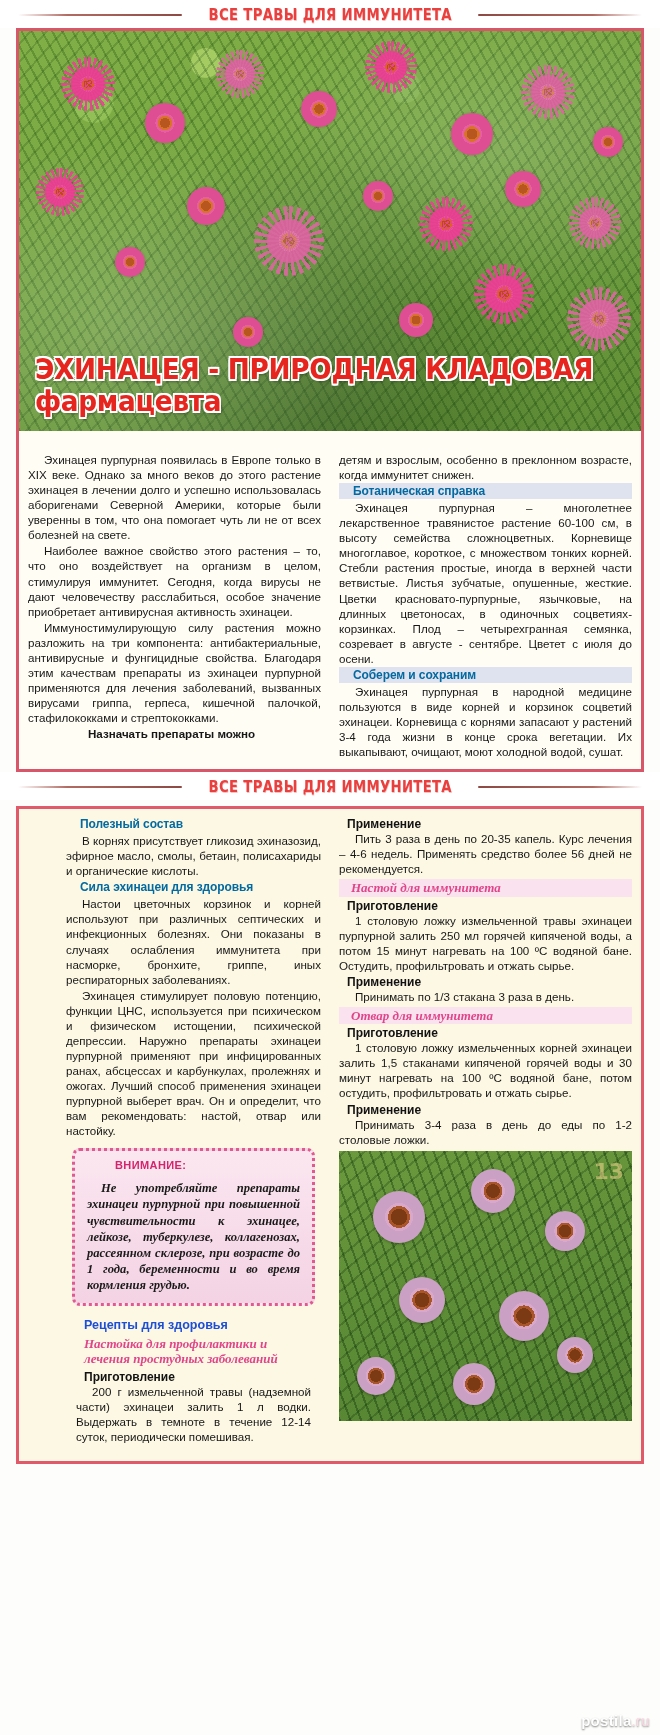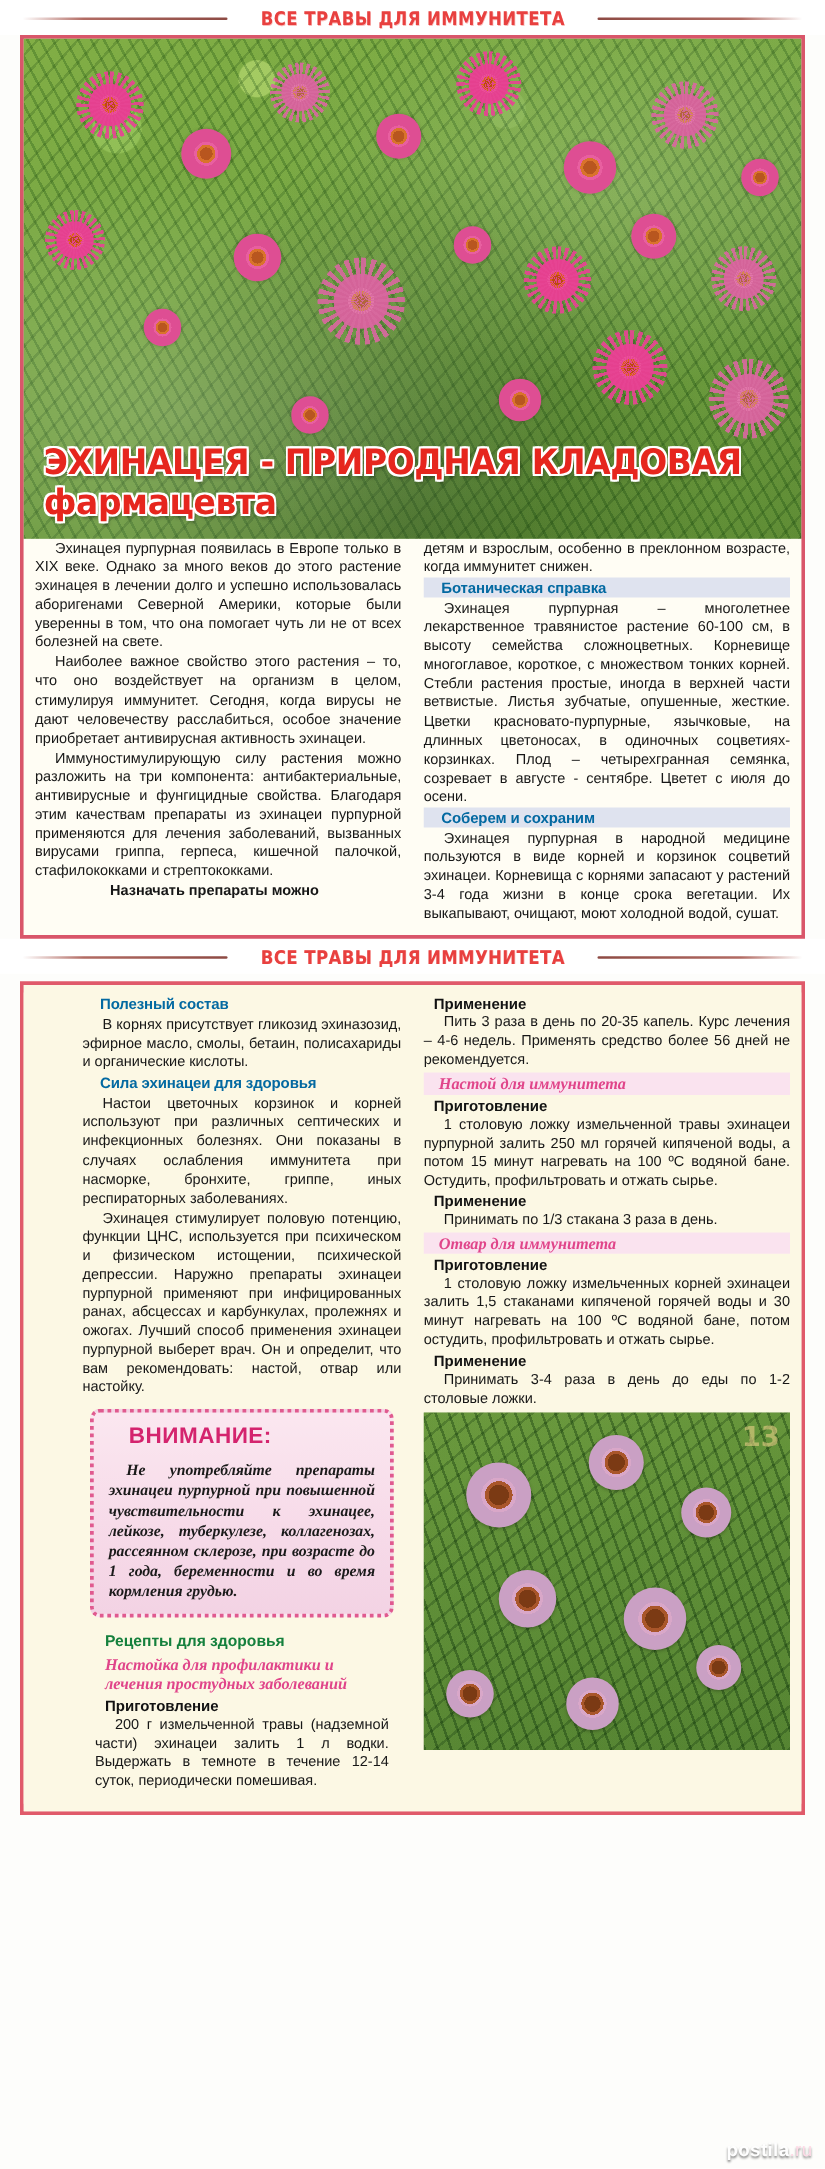--- a/index.html
+++ b/index.html
@@ -121,21 +121,21 @@
       2px 3px 3px rgba(0,0,0,0.35);
     transform: scaleX(0.94);
     transform-origin: left bottom;
   }
   .hero-title .w1 { text-transform: uppercase; }
 
   
   .cols {
     display: flex;
     gap: 0;
-    padding: 0 0 9px 0;
+    padding: 21px 0 9px 0;
     background: #fffdf4;
   }
   .col {
     width: 50%;
     padding: 0 9px;
   }
   .col.left  { border-right: none; }
   p.body {
     font-family: "Liberation Sans", sans-serif;
     font-size: 11.6px;
@@ -197,24 +197,24 @@
   .attention {
     margin: 10px 6px 6px 6px;
     border: 3px dotted #e05a8f;
     border-radius: 8px;
     background: linear-gradient(180deg, #fbe7f0 0%, #f7dbe9 55%, #f3d3e4 100%);
     padding: 8px 12px 10px 12px;
   }
   .attention .att-title {
     font-family: "Liberation Sans", sans-serif;
     font-weight: bold;
-    font-size: 18px;
+    font-size: 11px;
     color: #d4246e;
     letter-spacing: 0.4px;
-    margin-left: 16px;
+    margin-left: 28px;
     margin-bottom: 9px;
   }
   .attention p {
     font-family: "Liberation Serif", serif;
     font-style: italic;
     font-weight: bold;
     font-size: 12.6px;
     line-height: 1.28;
     color: #1a1a1a;
     text-align: justify;
@@ -223,21 +223,21 @@
 
   
   .recipes {
     padding: 6px 10px 10px 10px;
     background: #fcf8e4;
   }
   .recipes h4.rec-head {
     font-family: "Liberation Sans", sans-serif;
     font-weight: bold;
     font-size: 12.5px;
-    color: #15803d;
+    color: #1d4ed8;
     padding-left: 8px;
     margin-bottom: 1px;
   }
 
   
   .photo2 {
     position: relative;
     height: 270px;
     margin: 4px 0 0 0;
     overflow: hidden;

